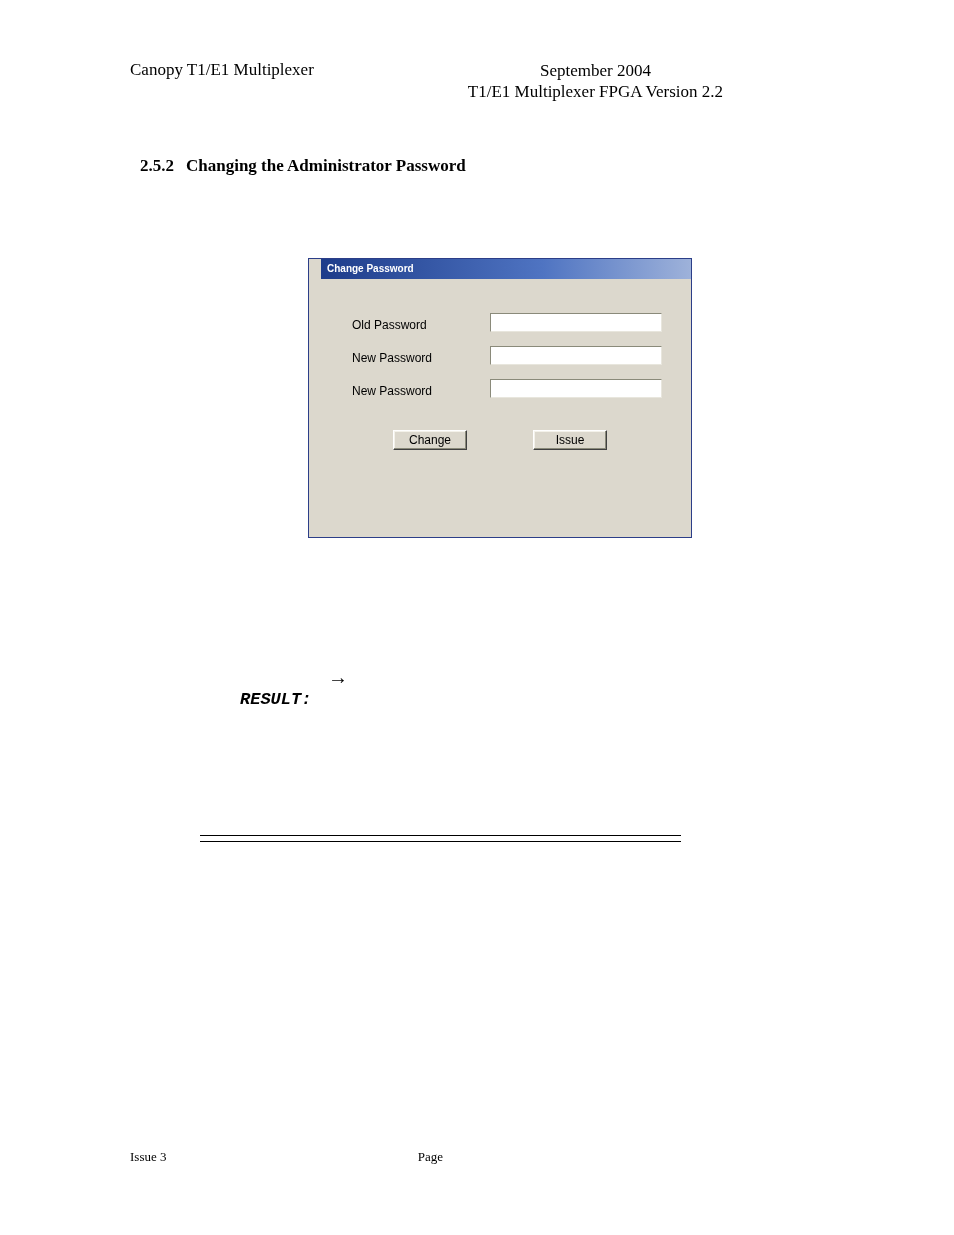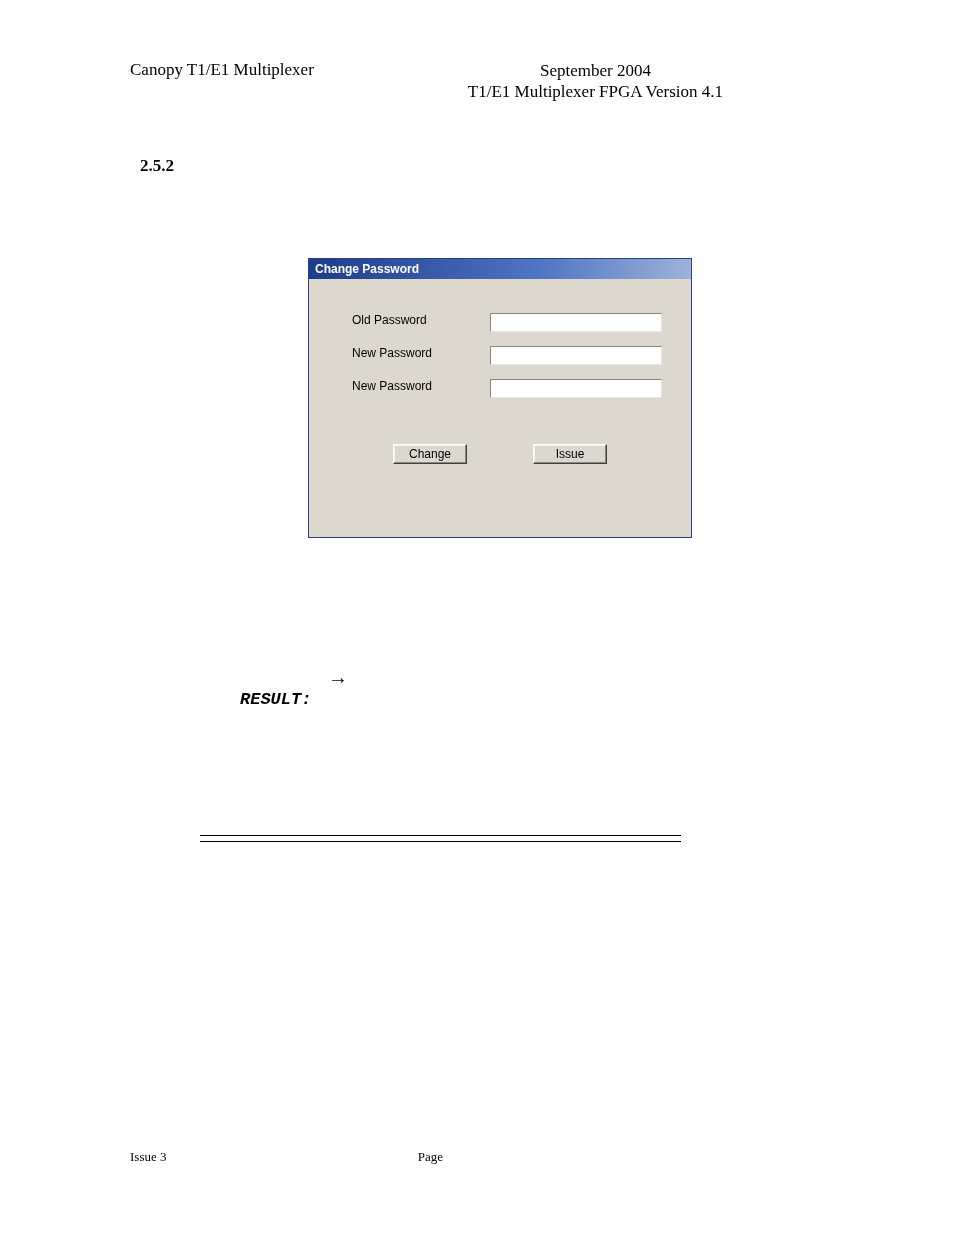--- a/index.html
+++ b/index.html
@@ -53,28 +53,29 @@
     font-size: 12px;
     color: #000;
   }
   .titlebar {
     height: 20px;
     line-height: 20px;
     padding-left: 6px;
     font-weight: bold;
     color: #fff;
     background: linear-gradient(to right, #1d3c8a, #4f74c2 60%, #9eb2da);
-    font-size: 12px;
+    font-size: 10px;
+    margin-left: 12px;
   }
   .form-area {
     padding: 34px 0 0 0;
   }
   .field-row {
     display: flex;
-    align-items: flex-start;
+    align-items: flex-end;
     margin-bottom: 14px;
   }
   .field-label {
     width: 138px;
     text-align: left;
     padding-left: 43px;
   }
   .field-input {
     width: 172px;
     height: 19px;
@@ -84,21 +85,21 @@
     background: #fff;
     box-sizing: border-box;
     padding: 0 2px;
     font-family: Tahoma, Arial, sans-serif;
     font-size: 12px;
   }
   .button-row {
     display: flex;
     justify-content: center;
     gap: 66px;
-    margin-top: 46px;
+    margin-top: 32px;
   }
   .win-btn {
     width: 74px;
     height: 20px;
     box-sizing: border-box;
     border: 1px solid #404040;
     border-top-color: #fff;
     border-left-color: #fff;
     background: #dcd8cd;
     font-family: Tahoma, Arial, sans-serif;
@@ -156,26 +157,27 @@
 </style>
 </head>
 <body>
 
 <div class="page">
 
   <div class="header">
     <div class="header-left">Canopy T1/E1 Multiplexer</div>
     <div class="header-right">
       <div>September 2004</div>
-      <div>T1/E1 Multiplexer FPGA Version 4.1</div>
+      <div>T1/E1 Multiplexer FPGA Version 2.2</div>
     </div>
   </div>
 
   <div class="section-row">
     <span>2.5.2</span>
+    <span>Changing the Administrator Password</span>
   </div>
 
   <div class="dialog-wrap">
     <div class="titlebar">Change Password</div>
     <div class="form-area">
 
       <div class="field-row">
         <div class="field-label">Old Password</div>
         <input type="password" class="field-input" value="" style="">
       </div>

